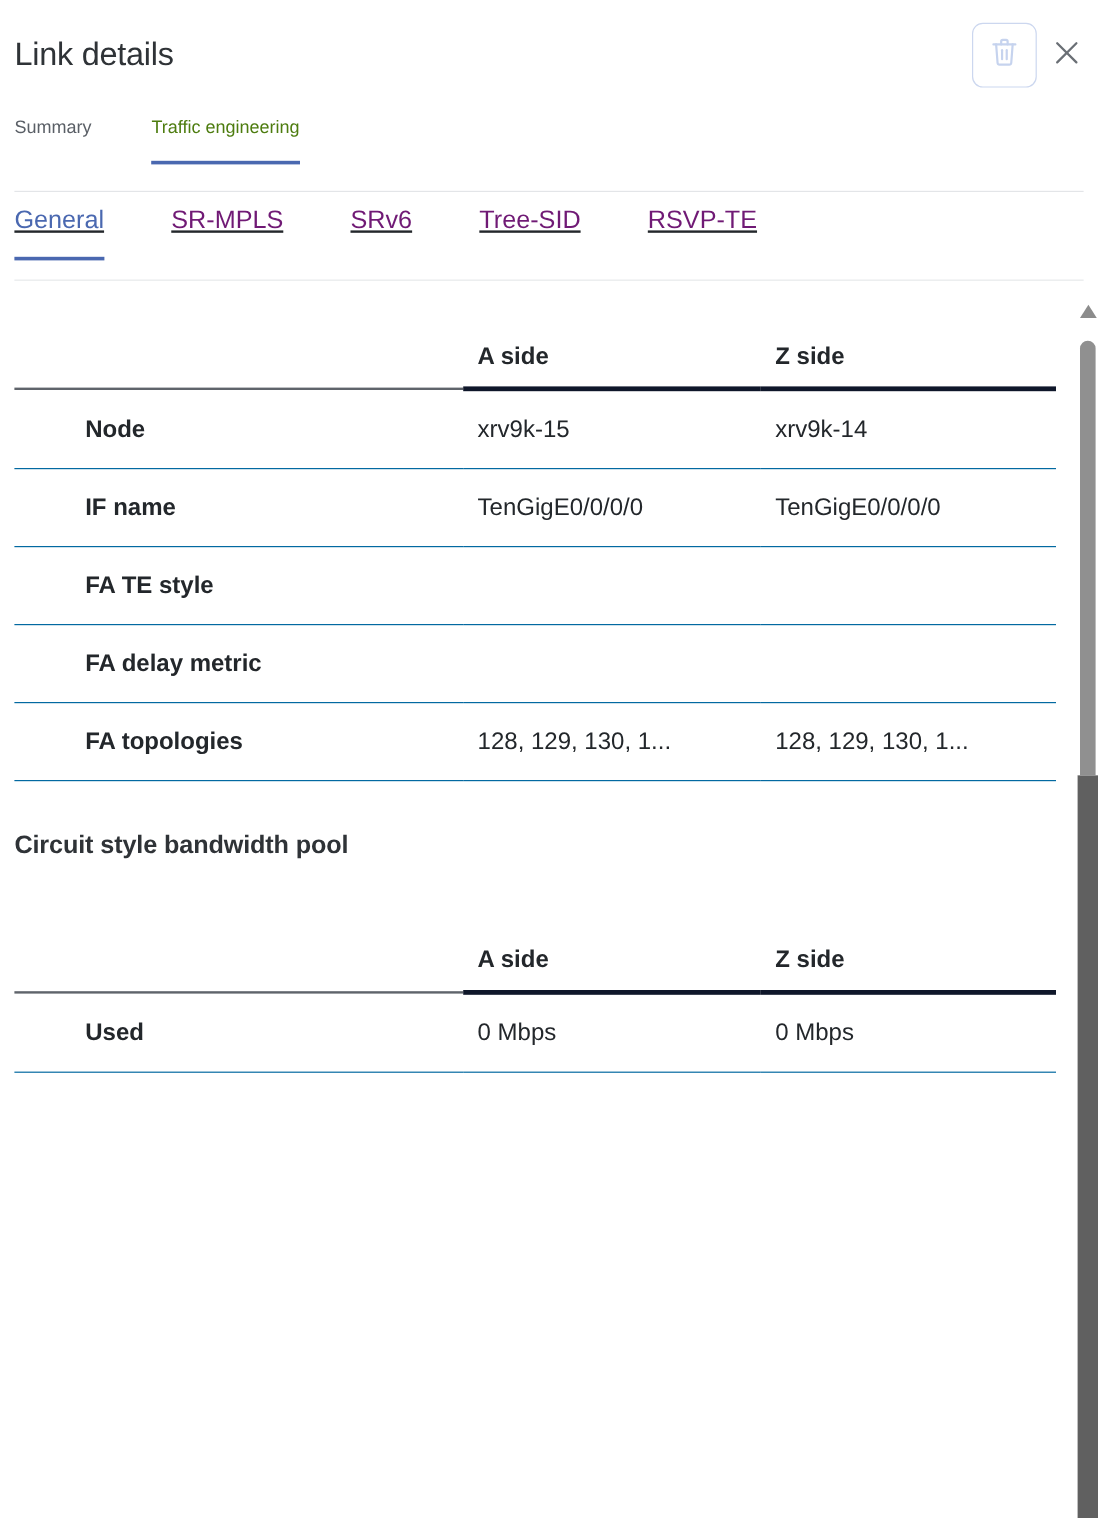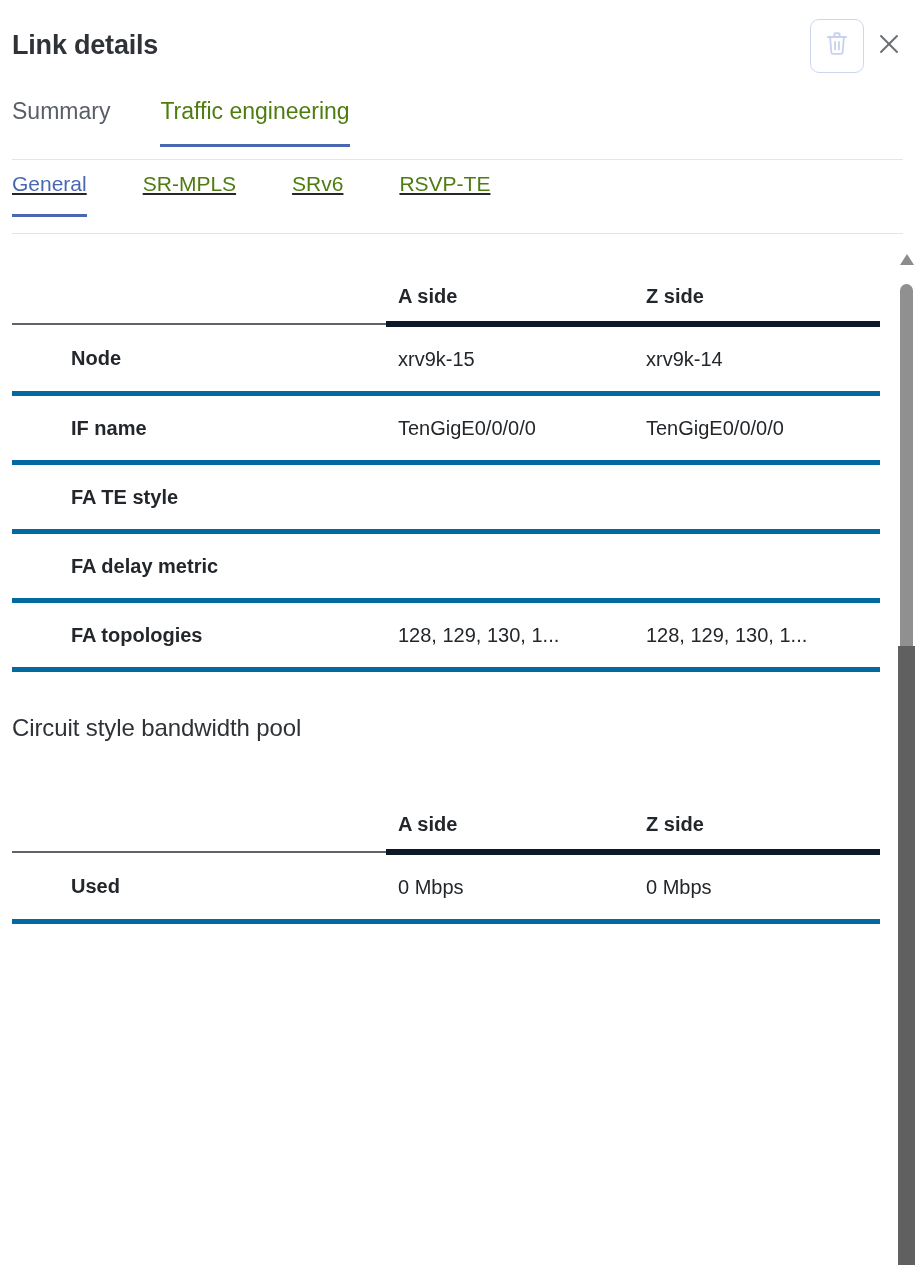--- a/index.html
+++ b/index.html
@@ -17,21 +17,21 @@
 
   
   .panel-header {
     position: relative;
     height: 92px;
   }
   .panel-title {
     position: absolute;
     left: 12px; top: 30px;
     font-size: 27px;
-    font-weight: bold;
+    font-weight: normal;
     letter-spacing: -0.2px;
     color: #2f3337;
   }
   .header-actions {
     position: absolute;
     right: 7px; top: 19px;
     display: flex;
     align-items: center;
     gap: 10px;
   }
@@ -57,21 +57,21 @@
     align-items: flex-start;
   }
   .tabs-primary::after {
     content: "";
     position: absolute;
     left: 12px; right: 12px; bottom: 0;
     height: 1px;
     background: #e3e5e8;
   }
   .tab-p {
-    font-size: 23px;
+    font-size: 15px;
     color: #5a5f66;
     padding: 6px 0 22px 0;
     margin-right: 50px;
     position: relative;
     white-space: nowrap;
   }
   .tab-p.active {
     color: #4d7c0f;
   }
   .tab-p.active::after {
@@ -94,21 +94,21 @@
   }
   .tabs-secondary::after {
     content: "";
     position: absolute;
     left: 12px; right: 12px; bottom: 0;
     height: 1px;
     background: #e3e5e8;
   }
   .tab-s {
     font-size: 21px;
-    color: #4d7c0f;
+    color: #701a75;
     padding: 12px 0 21px 0;
     margin-right: 56px;
     position: relative;
     white-space: nowrap;
   }
   .tab-s.active { color: #4a68b0; }
   .tab-s.active::after {
     content: "";
     position: absolute;
     left: 0; right: 0; bottom: 0;
@@ -141,48 +141,48 @@
   table.detail col.c-label { width: 374px; }
   table.detail col.c-a     { width: 248px; }
   table.detail col.c-z     { width: 246px; }
 
   table.detail th {
     text-align: left;
     font-size: 20px;
     font-weight: bold;
     color: #23272b;
     padding: 0 0 13px 12px;
-    border-bottom: 6px solid #0f172a;
+    border-bottom: 4px solid #0f172a;
     vertical-align: bottom;
     height: 62px;
   }
   table.detail th.blank {
     border-bottom: 2px solid #5f646b;
   }
   table.detail td {
     font-size: 20px;
     color: #23272b;
     padding: 21px 8px 20px 12px;
-    border-bottom: 5px solid #0369a1;
+    border-bottom: 1px solid #0369a1;
     vertical-align: middle;
     white-space: nowrap;
     overflow: hidden;
     text-overflow: ellipsis;
   }
   table.detail td.label {
     font-weight: bold;
     padding-left: 59px;
   }
 
   .section-gap { height: 42px; }
   .section-title {
     margin: 0;
     padding: 0 0 0 12px;
-    font-size: 24px;
-    font-weight: normal;
+    font-size: 21px;
+    font-weight: bold;
     color: #2f3337;
     letter-spacing: -0.1px;
   }
   .section-title-gap { height: 48px; }
 
   
   .scrollbar-outer {
     position: absolute;
     right: 0; top: 646px;
     width: 17px; bottom: 0;
@@ -244,20 +244,21 @@
 
 <div class="tabs-primary">
   <div class="tab-p">Summary</div>
   <div class="tab-p active">Traffic engineering</div>
 </div>
 
 <div class="tabs-secondary">
   <div class="tab-s active">General</div>
   <div class="tab-s">SR-MPLS</div>
   <div class="tab-s">SRv6</div>
+  <div class="tab-s">Tree-SID</div>
   <div class="tab-s">RSVP-TE</div>
 </div>
 
 <div class="scroll-body">
   <div class="content">
 
     <div style="height:28px"></div>
 
     <table class="detail">
       <colgroup>

